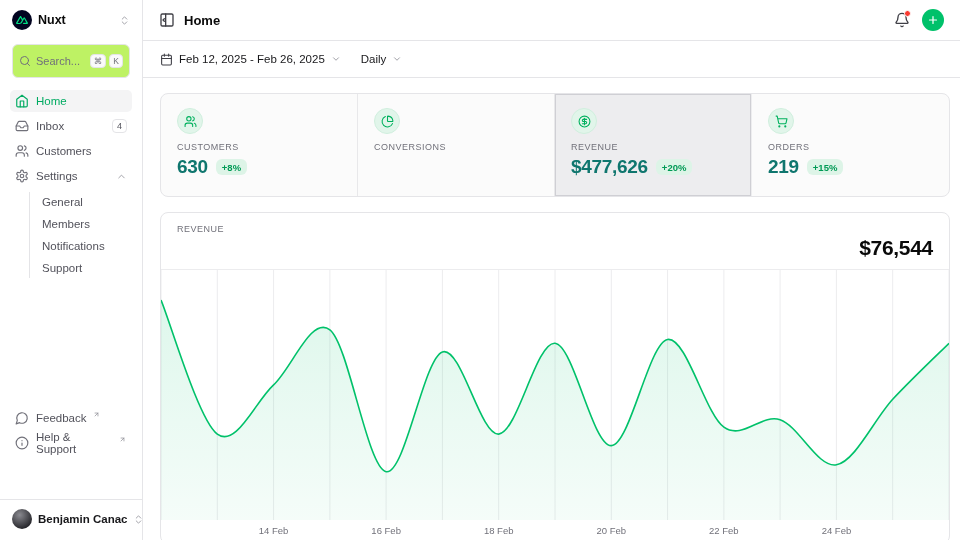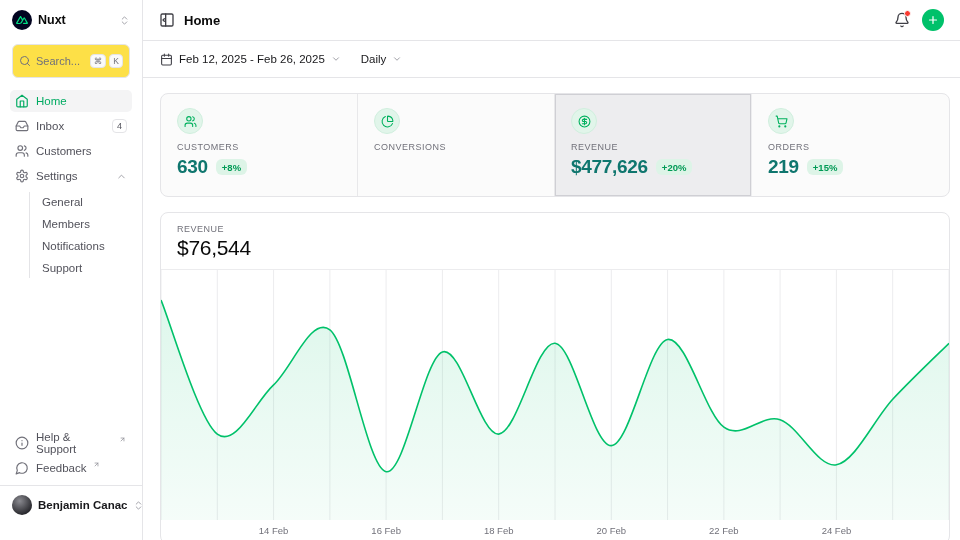--- a/index.html
+++ b/index.html
@@ -10,21 +10,21 @@
   
   .sidebar { width:143px; min-width:143px; border-right:1px solid #e5e5e8;
     display:flex; flex-direction:column; background:#fff; }
   .ws-row { display:flex; align-items:center; gap:6px; padding:10px 12px 6px; cursor:pointer; }
   .ws-logo { width:20px; height:20px; border-radius:50%; background:#020420;
     display:flex; align-items:center; justify-content:center; flex:none; }
   .ws-name { font-size:12.5px; font-weight:700; color:#0a0a0a; flex:1; }
   .chev-updown { color:#9b9ba3; flex:none; }
 
   .search-btn { margin:8px 12px 10px; height:26px; border:1px solid #e4e4e7; border-radius:6px;
-    background:#fde047; display:flex; align-items:center; gap:5px; padding:16px 6px; color:#71717a;
+    background:#bef264; display:flex; align-items:center; gap:5px; padding:16px 6px; color:#71717a;
     font-size:11px; cursor:pointer; width:calc(100% - 24px); }
   .search-btn .kbds { margin-left:auto; display:flex; gap:3px; }
   .kbd { background:#fafafa; border:1px solid #e4e4e7; border-radius:4px; font-size:8.5px;
     padding:1px 3px; color:#71717a; line-height:1.25; min-width:12px; text-align:center; }
 
   .nav { padding:2px 10px 0; display:flex; flex-direction:column; gap:3px; }
   .nav-item { display:flex; align-items:center; gap:7px; height:22px; border-radius:5px;
     color:#52525b; font-size:11.5px; font-weight:500; padding:0 5px; cursor:pointer; }
   .nav-item .ni-icon { width:14px; height:14px; color:#71717a; flex:none; display:flex; }
   .nav-item.active { background:#f4f4f5; color:#00ab62; }
@@ -35,21 +35,21 @@
 
   .sub-list { margin:2px 0 0 19px; border-left:1px solid #e4e4e7; padding-left:8px;
     display:flex; flex-direction:column; gap:2px; }
   .sub-item { height:20px; line-height:20px; font-size:11.5px; color:#52525b;
     padding:0 4px; border-radius:4px; cursor:pointer; }
 
   .sidebar-spacer { flex:1; }
   .sidebar-footer { padding:0 10px 6px; display:flex; flex-direction:column; gap:3px; }
   .sup-arrow { color:#8e8e96; position:relative; top:-4px; left:-1px; display:inline-flex; }
 
-  .user-sec { border-top:1px solid #e5e5e8; padding:7px 8px 23px; }
+  .user-sec { border-top:1px solid #e5e5e8; padding:7px 8px 9px;margin-top:39px; }
   .user-row { display:flex; align-items:center; gap:6px; border-radius:6px; padding:2px 4px; cursor:pointer; }
   .avatar { width:20px; height:20px; border-radius:50%; flex:none;
     background:radial-gradient(circle at 38% 30%, #8a8a90, #26262b 75%); }
   .user-name { font-size:11.5px; font-weight:700; color:#18181b; flex:1; white-space:nowrap; }
 
   
   .main { flex:1; display:flex; flex-direction:column; min-width:0; }
   .hdr { height:41px; min-height:41px; border-bottom:1px solid #e5e5e8; display:flex;
     align-items:center; padding:0 16px; gap:9px; }
   .panel-btn { color:#3f3f46; display:flex; cursor:pointer; background:none; border:none; padding:0; }
@@ -80,21 +80,21 @@
   .stat-label { margin-top:8px; font-size:9px; letter-spacing:.5px; color:#71717a; font-weight:500; }
   .stat-row { margin-top:4px; display:flex; align-items:center; gap:8px; }
   .stat-value { font-size:19px; font-weight:700; color:#0f766e; letter-spacing:-.3px; }
   .stat-badge { background:#ddf4e7; color:#009a55; font-size:9.5px; font-weight:700;
     border-radius:6px; padding:2.5px 6px; }
 
   .chart-card { margin-top:15px; border:1px solid #e5e5e8; border-radius:8px; background:#fff;
     height:332px; display:flex; flex-direction:column; overflow:hidden; }
   .chart-head { padding:11px 16px 9px; border-bottom:1px solid #ececee; }
   .chart-label { font-size:9px; letter-spacing:.5px; color:#71717a; font-weight:500; }
-  .chart-value { font-size:21px; font-weight:400; letter-spacing:-.3px; margin-top:2px; color:#0a0a0a; }
+  .chart-value { font-size:21px; font-weight:700; letter-spacing:-.3px; margin-top:2px; color:#0a0a0a;text-align:right; }
   .plot { position:relative; height:250px; }
   .plot svg { position:absolute; inset:0; width:100%; height:100%; display:block; }
   .ticks { position:relative; height:22px; }
   .tick { position:absolute; top:5px; transform:translateX(-50%); font-size:9.5px; color:#71717a; white-space:nowrap; }
   .tick:nth-child(1){left:14.2857%} .tick:nth-child(2){left:28.5714%}
   .tick:nth-child(3){left:42.8571%} .tick:nth-child(4){left:57.1429%}
   .tick:nth-child(5){left:71.4286%} .tick:nth-child(6){left:85.7143%}
 
   svg.ic { display:block; }
 </style>
@@ -186,40 +186,40 @@
         <a class="sub-item">Support</a>
       </div>
     </nav>
 
     <div class="sidebar-spacer"></div>
 
     <div class="sidebar-footer">
       <a class="nav-item">
         <span class="ni-icon">
           <svg class="ic" width="14" height="14" viewBox="0 0 24 24" fill="none" stroke="currentColor" stroke-width="2" stroke-linecap="round" stroke-linejoin="round">
-              <circle cx="12" cy="12" r="10"></circle>
-              <path d="M12 16v-4"></path>
-              <path d="M12 8h.01"></path>
-            </svg>
-        </span>
-        <span>Help &amp; Support</span>
+              <path d="M7.9 20A9 9 0 1 0 4 16.1L2 22Z"></path>
+            </svg>
+        </span>
+        <span>Feedback</span>
         <span class="sup-arrow">
           <svg class="ic" width="7" height="7" viewBox="0 0 24 24" fill="none" stroke="currentColor" stroke-width="2.5" stroke-linecap="round" stroke-linejoin="round">
               <path d="M7 17 17 7"></path>
               <path d="M7 7h10v10"></path>
             </svg>
         </span>
       </a>
       <a class="nav-item">
         <span class="ni-icon">
           <svg class="ic" width="14" height="14" viewBox="0 0 24 24" fill="none" stroke="currentColor" stroke-width="2" stroke-linecap="round" stroke-linejoin="round">
-              <path d="M7.9 20A9 9 0 1 0 4 16.1L2 22Z"></path>
-            </svg>
-        </span>
-        <span>Feedback</span>
+              <circle cx="12" cy="12" r="10"></circle>
+              <path d="M12 16v-4"></path>
+              <path d="M12 8h.01"></path>
+            </svg>
+        </span>
+        <span>Help &amp; Support</span>
         <span class="sup-arrow">
           <svg class="ic" width="7" height="7" viewBox="0 0 24 24" fill="none" stroke="currentColor" stroke-width="2.5" stroke-linecap="round" stroke-linejoin="round">
               <path d="M7 17 17 7"></path>
               <path d="M7 7h10v10"></path>
             </svg>
         </span>
       </a>
     </div>
 
     <div class="user-sec">

